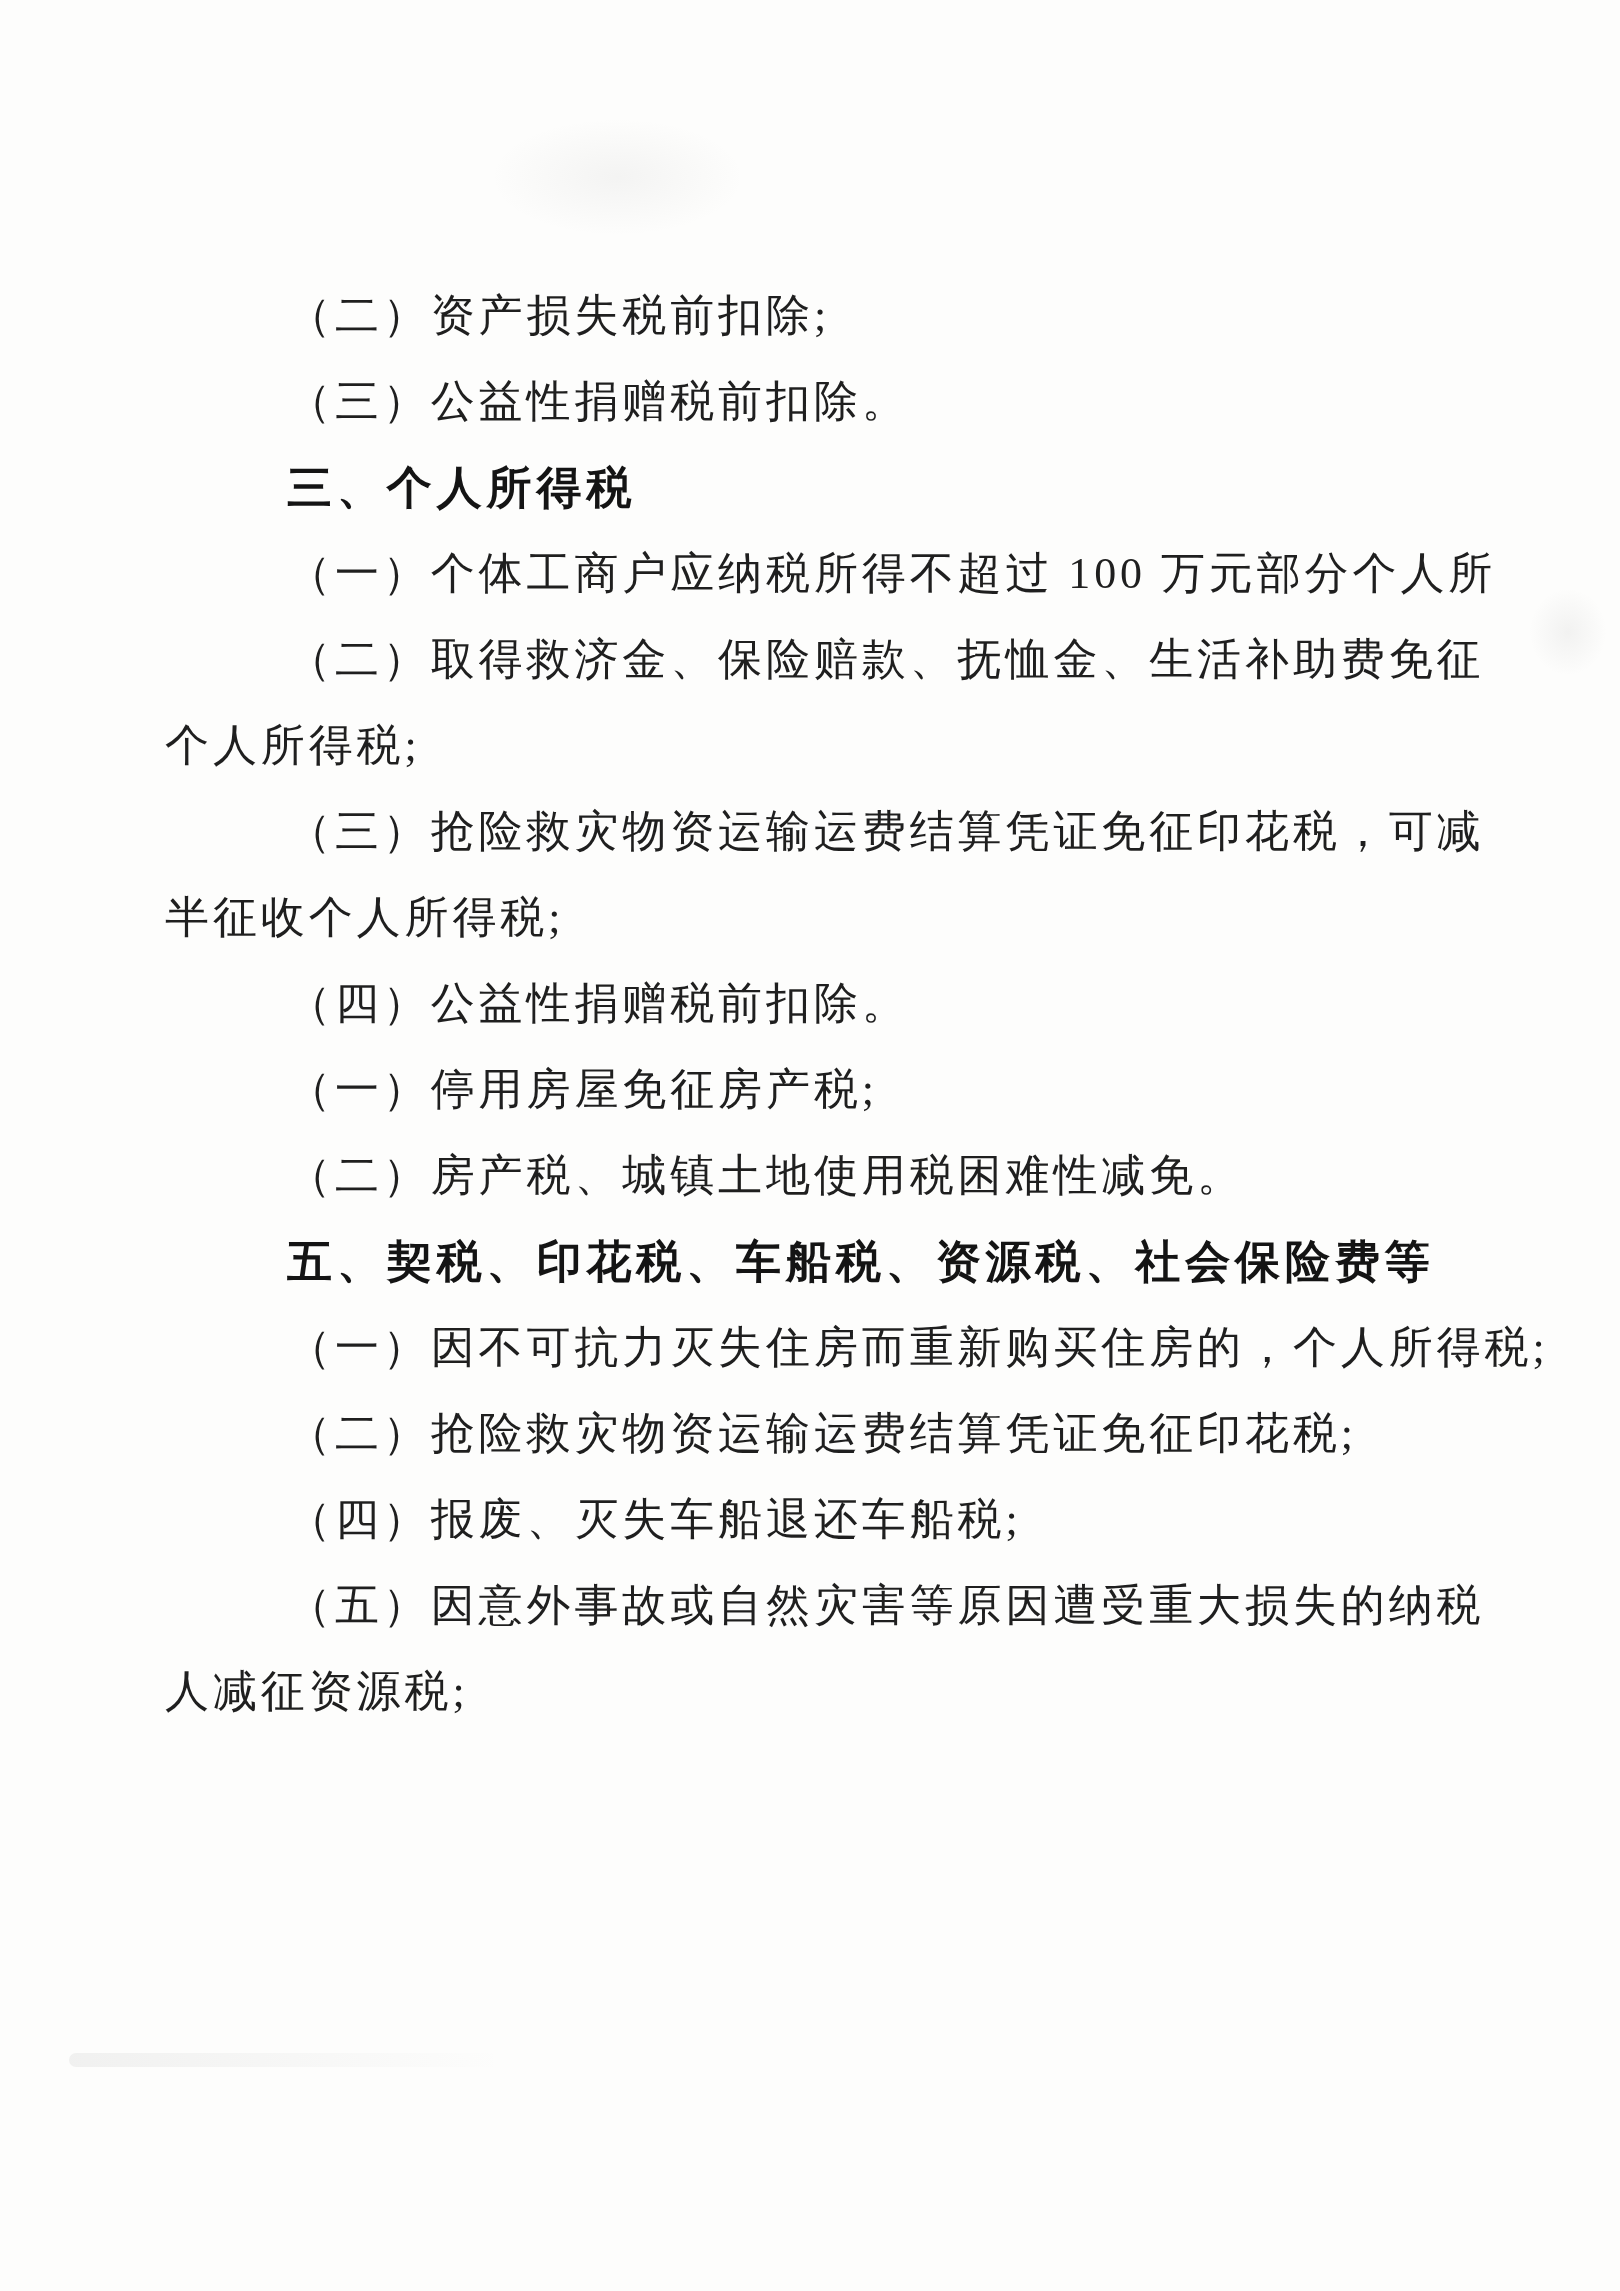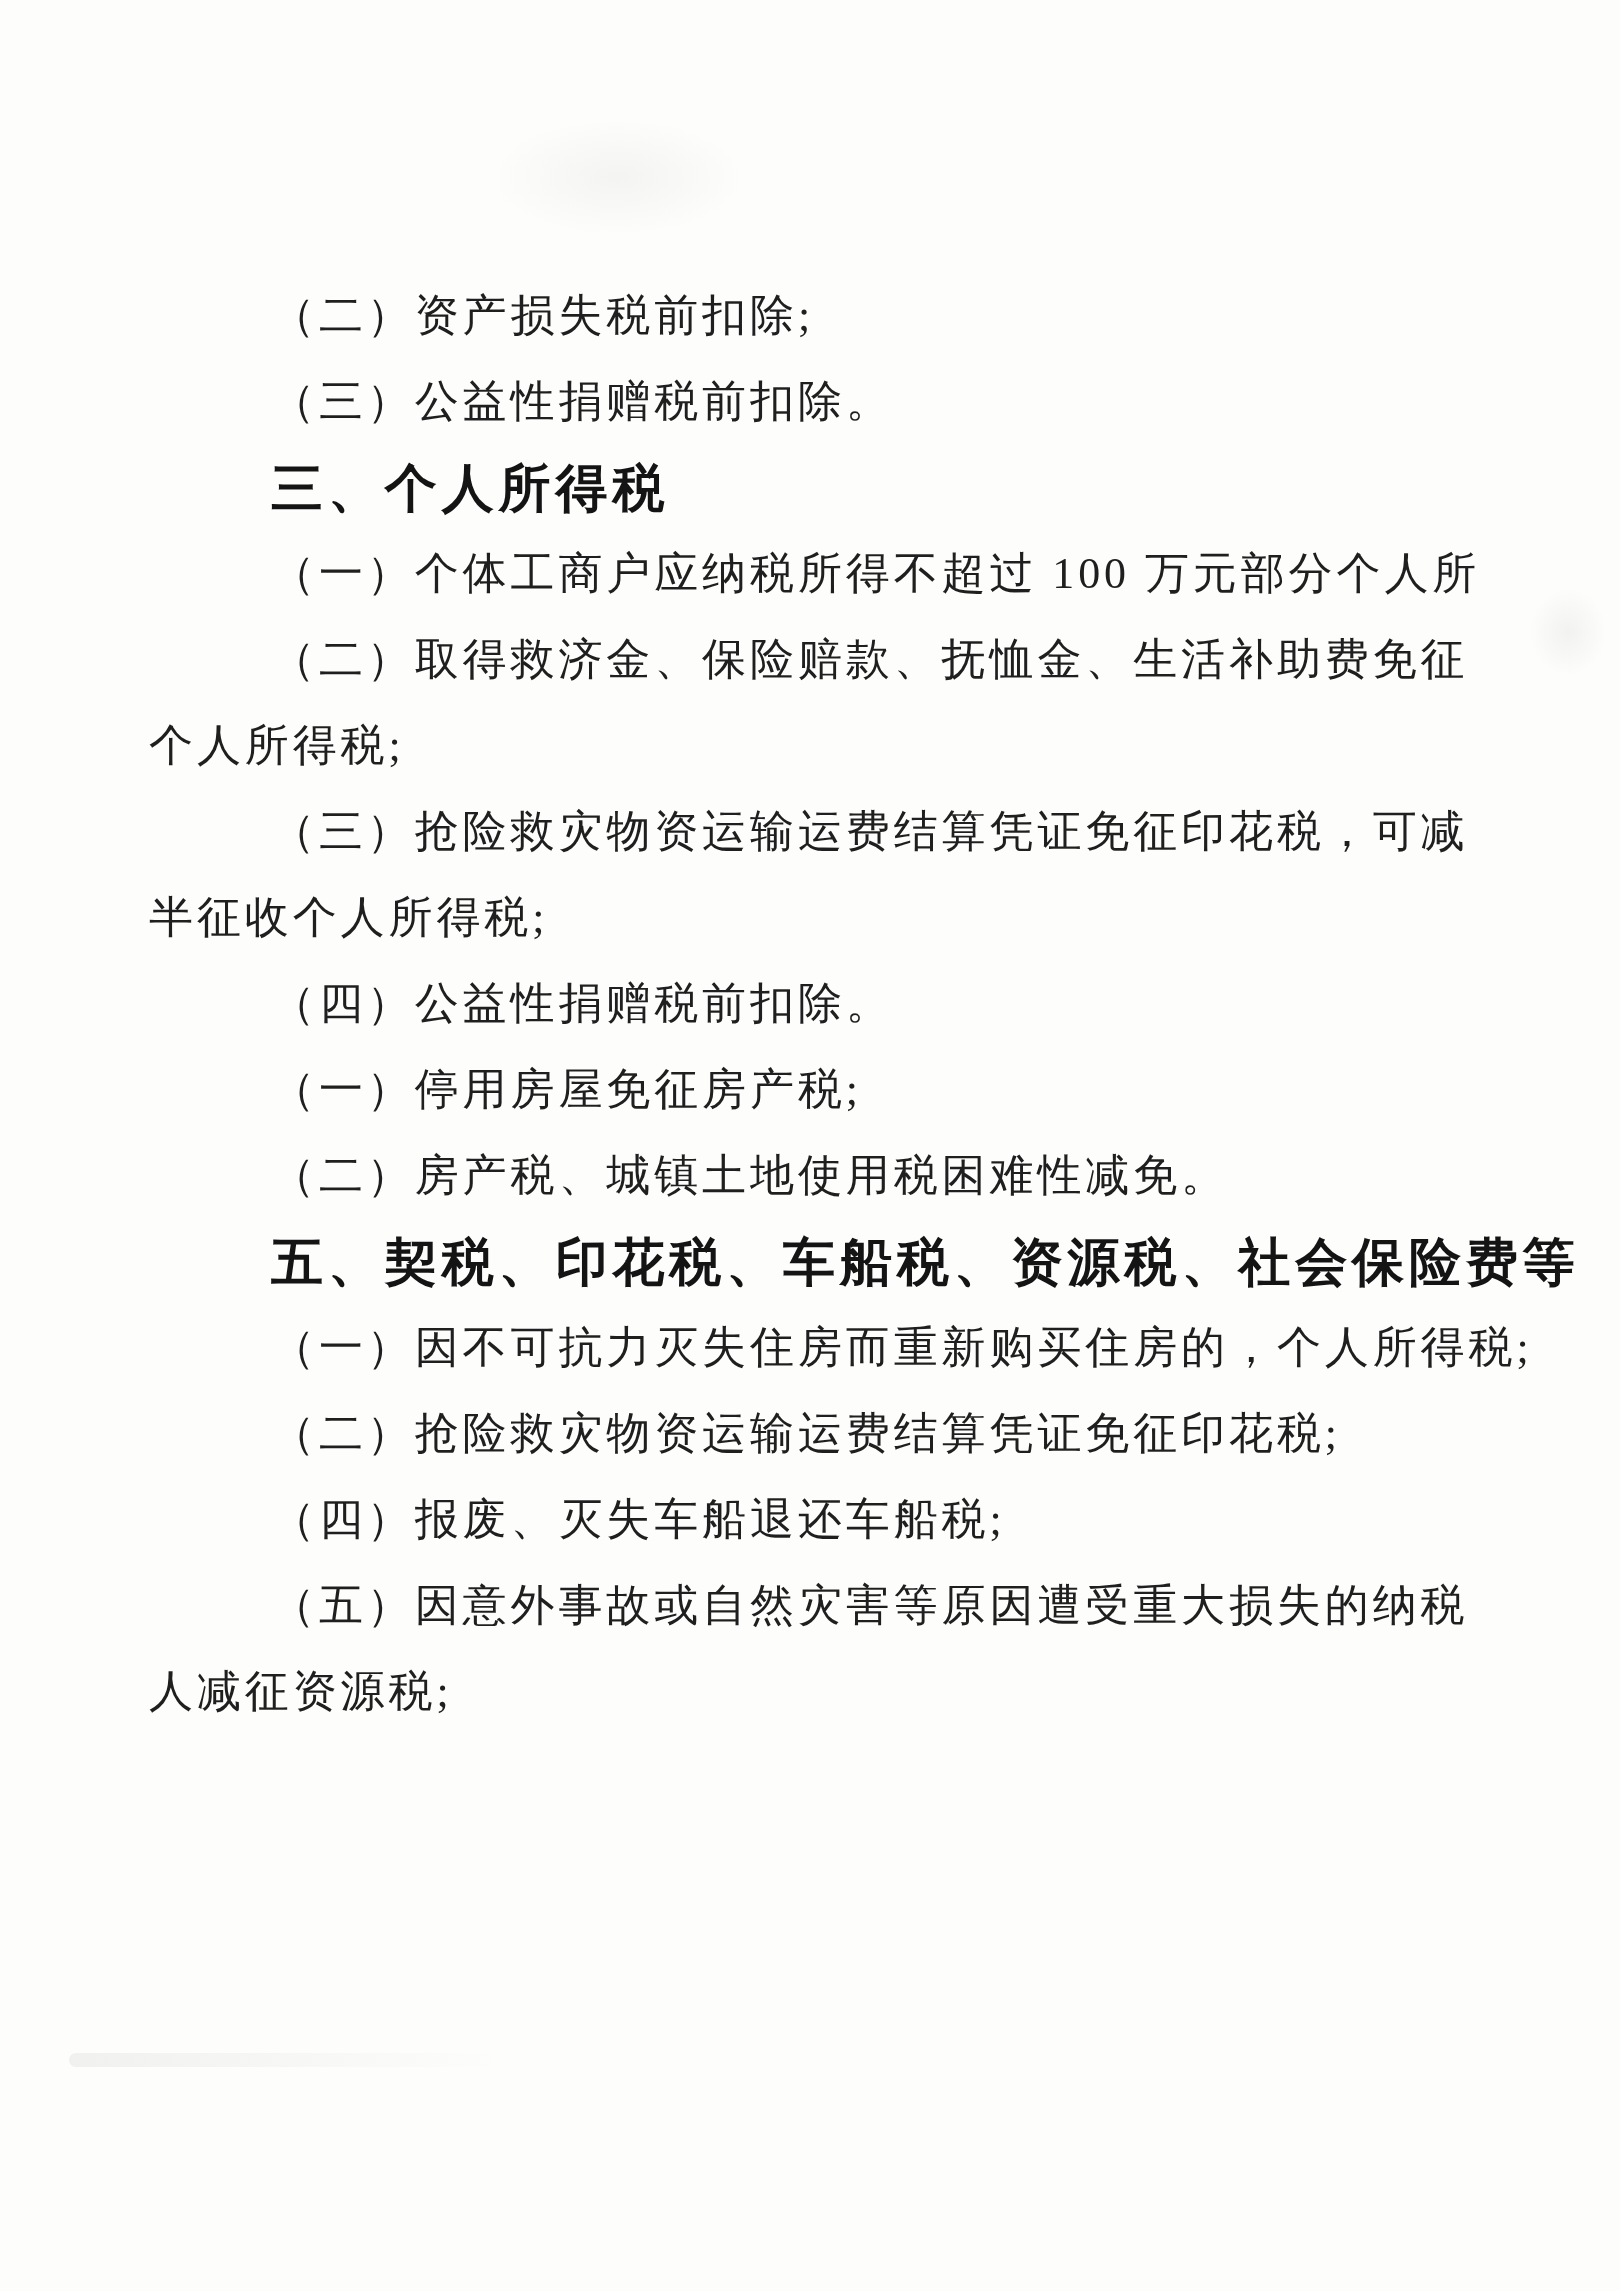--- a/index.html
+++ b/index.html
@@ -10,41 +10,41 @@
   .page {
     position: relative;
     width: 1620px;
     height: 2292px;
     background: #fdfdfc;
     overflow: hidden;
     font-family: "Liberation Serif", "DejaVu Serif", serif;
   }
   .doc-body {
     position: absolute;
-    left: 149px;
+    left: 165px;
     top: 273px;
     width: 1331px;
   }
   .line {
     height: 86px;
     line-height: 86px;
     font-size: 44px;
     letter-spacing: 3.9px;
     color: #1f1f1f;
     white-space: nowrap;
     font-family: "Liberation Serif", "DejaVu Serif", serif;
   }
   .body-indent {
     padding-left: 122px;
   }
   .heading {
     padding-left: 122px;
     font-family: "Liberation Sans", "DejaVu Sans", sans-serif;
     font-weight: 700;
-    font-size: 52px;
+    font-size: 45px;
     letter-spacing: 4.9px;
     color: #141414;
   }
   
   .smudge {
     position: absolute;
     pointer-events: none;
   }
   .smudge-a {
     left: 490px; top: 118px; width: 255px; height: 118px;

